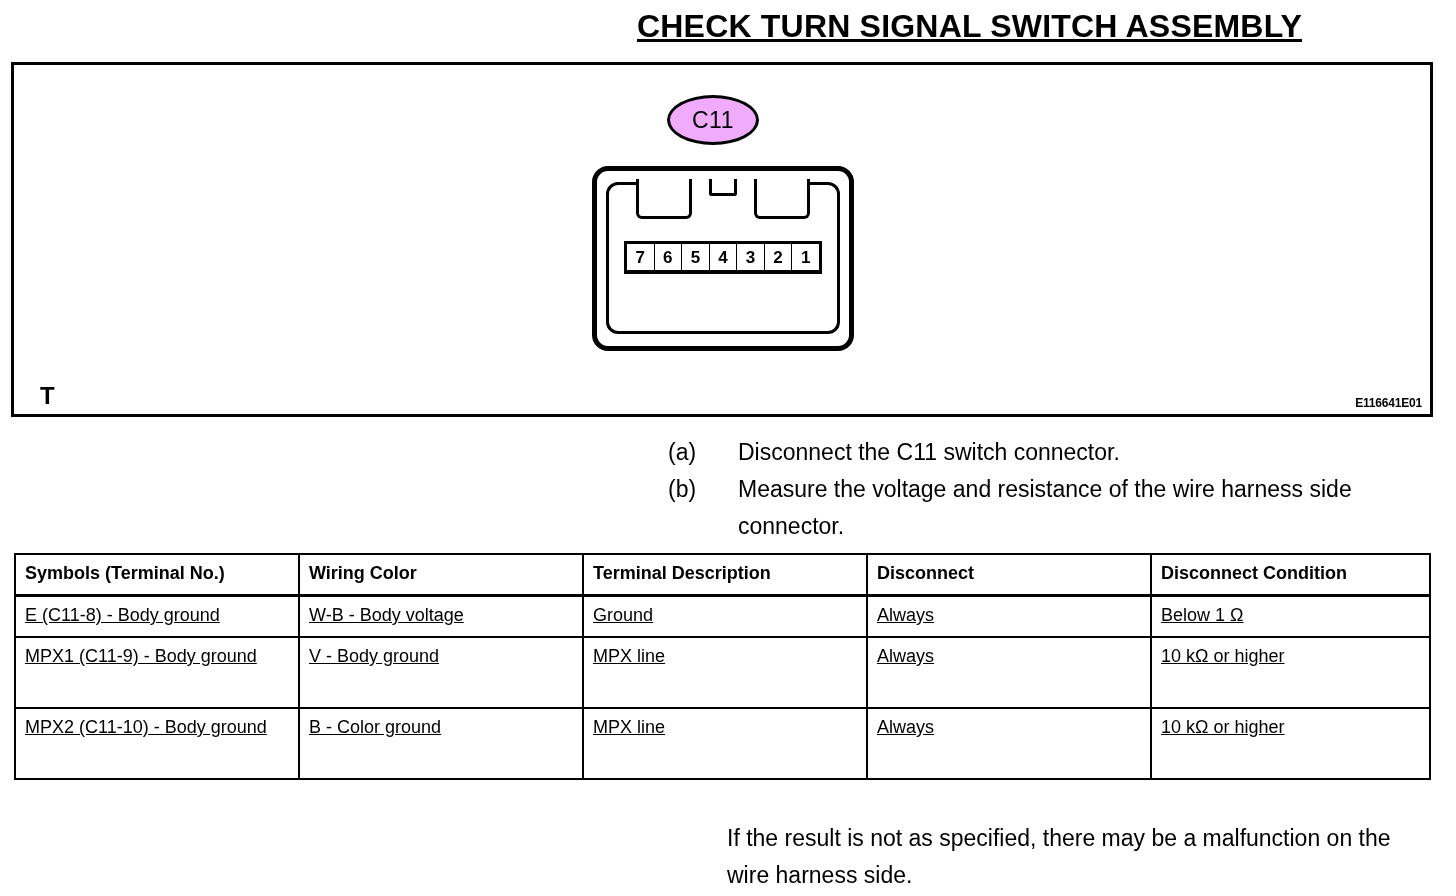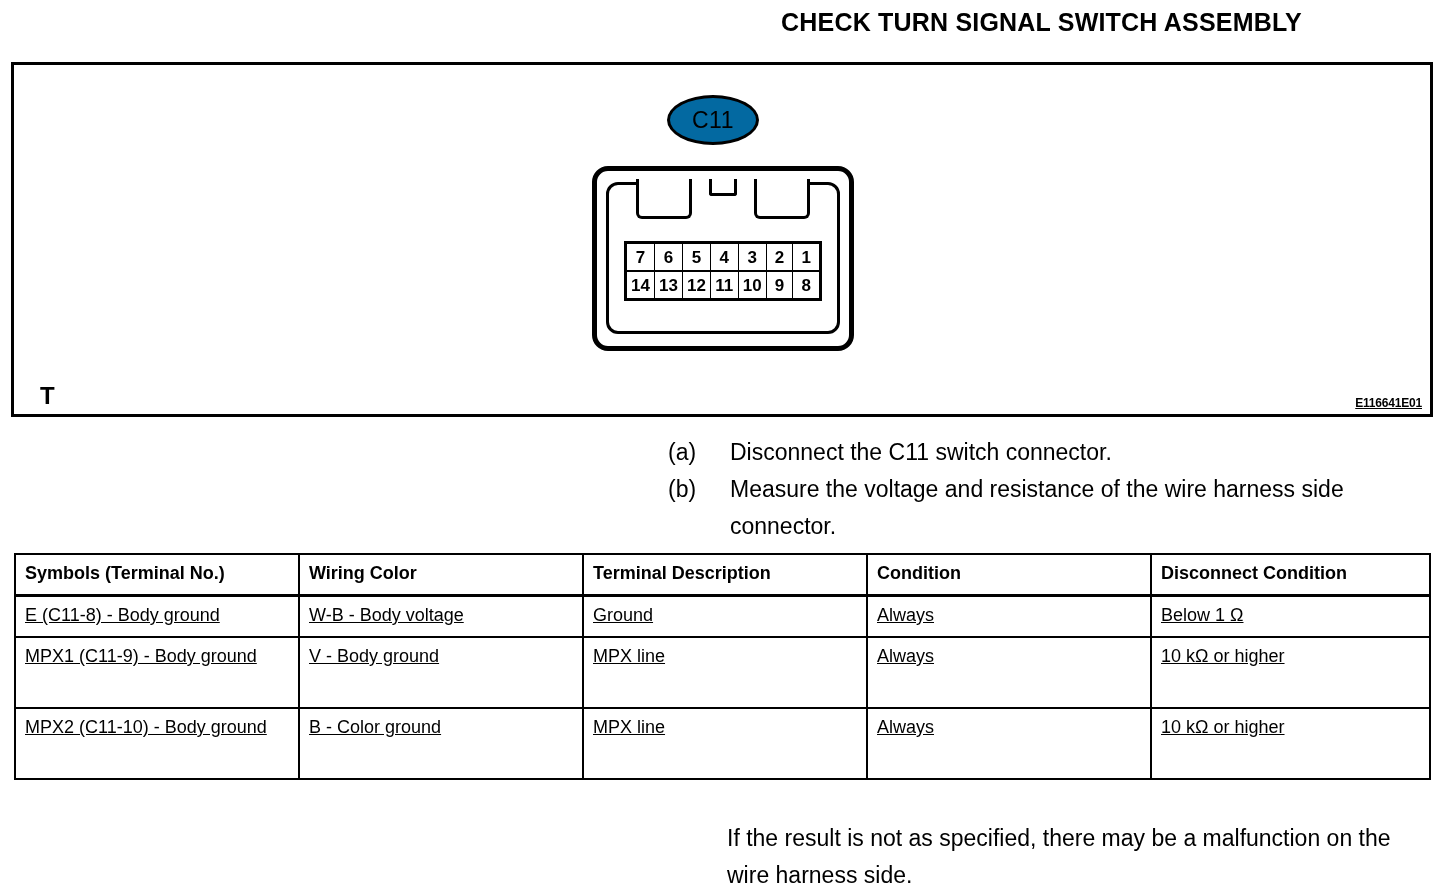--- a/index.html
+++ b/index.html
@@ -16,24 +16,25 @@
     overflow: hidden;
   }
 
   
   .page-title {
     position: absolute;
     left: 0;
     top: 8px;
     width: 1302px;
     text-align: right;
-    font-size: 25px;
+    font-size: 32px;
     font-weight: bold;
     letter-spacing: 0.2px;
     white-space: nowrap;
+    text-decoration: underline;
   }
 
   
   .figure-frame {
     position: absolute;
     left: 11px;
     top: 62px;
     width: 1422px;
     height: 355px;
     border: 3px solid #000;
@@ -49,37 +50,36 @@
     line-height: 1;
   }
   .figure-code {
     position: absolute;
     right: 8px;
     bottom: 5px;
     font-size: 12px;
     font-weight: bold;
     letter-spacing: -0.2px;
     line-height: 1;
-    text-decoration: underline;
   }
 
   
   .conn-label {
     position: absolute;
     left: 667px;
     top: 95px;
     width: 92px;
     height: 50px;
     border: 3px solid #000;
     border-radius: 50%;
     box-sizing: border-box;
     display: flex;
     align-items: center;
     justify-content: center;
-    background: #0369a1;
+    background: #f0abfc;
   }
   .conn-label span {
     font-size: 23px;
     line-height: 1;
     letter-spacing: 0.5px;
   }
 
   
   .connector {
     position: absolute;
@@ -158,21 +158,21 @@
     top: 434px;
     width: 760px;
   }
   .step {
     display: flex;
     align-items: flex-start;
     font-size: 23px;
     line-height: 37px;
   }
   .step-tag { width: 62px; flex: 0 0 62px; }
-  .step-text { flex: 1; }
+  .step-text { flex: 1; margin-left: 8px; }
 
   
   .spec-table {
     position: absolute;
     left: 14px;
     top: 553px;
     width: 1415px;
     border-collapse: collapse;
     table-layout: fixed;
     background: #fff;
@@ -241,29 +241,20 @@
     <table>
       <tbody>
         <tr class="row-top">
           <td>7</td>
           <td>6</td>
           <td>5</td>
           <td>4</td>
           <td>3</td>
           <td>2</td>
           <td>1</td>
-        </tr>
-        <tr class="row-bottom">
-          <td>14</td>
-          <td>13</td>
-          <td>12</td>
-          <td>11</td>
-          <td>10</td>
-          <td>9</td>
-          <td>8</td>
         </tr>
       </tbody>
     </table>
   </div>
 </div>
 
 <div class="steps">
   <div class="step">
     <div class="step-tag">(a)</div>
     <div class="step-text">Disconnect the C11 switch connector.</div>
@@ -280,21 +271,21 @@
       <col class="c2">
       <col class="c3">
       <col class="c4">
       <col class="c5">
   </colgroup>
   <thead>
     <tr>
       <th>Symbols (Terminal No.)</th>
       <th>Wiring Color</th>
       <th>Terminal Description</th>
-      <th>Condition</th>
+      <th>Disconnect</th>
       <th>Disconnect Condition</th>
     </tr>
   </thead>
   <tbody>
     <tr>
       <td>E (C11-8) - Body ground</td>
       <td>W-B - Body voltage</td>
       <td>Ground</td>
       <td>Always</td>
       <td>Below 1 Ω</td>

